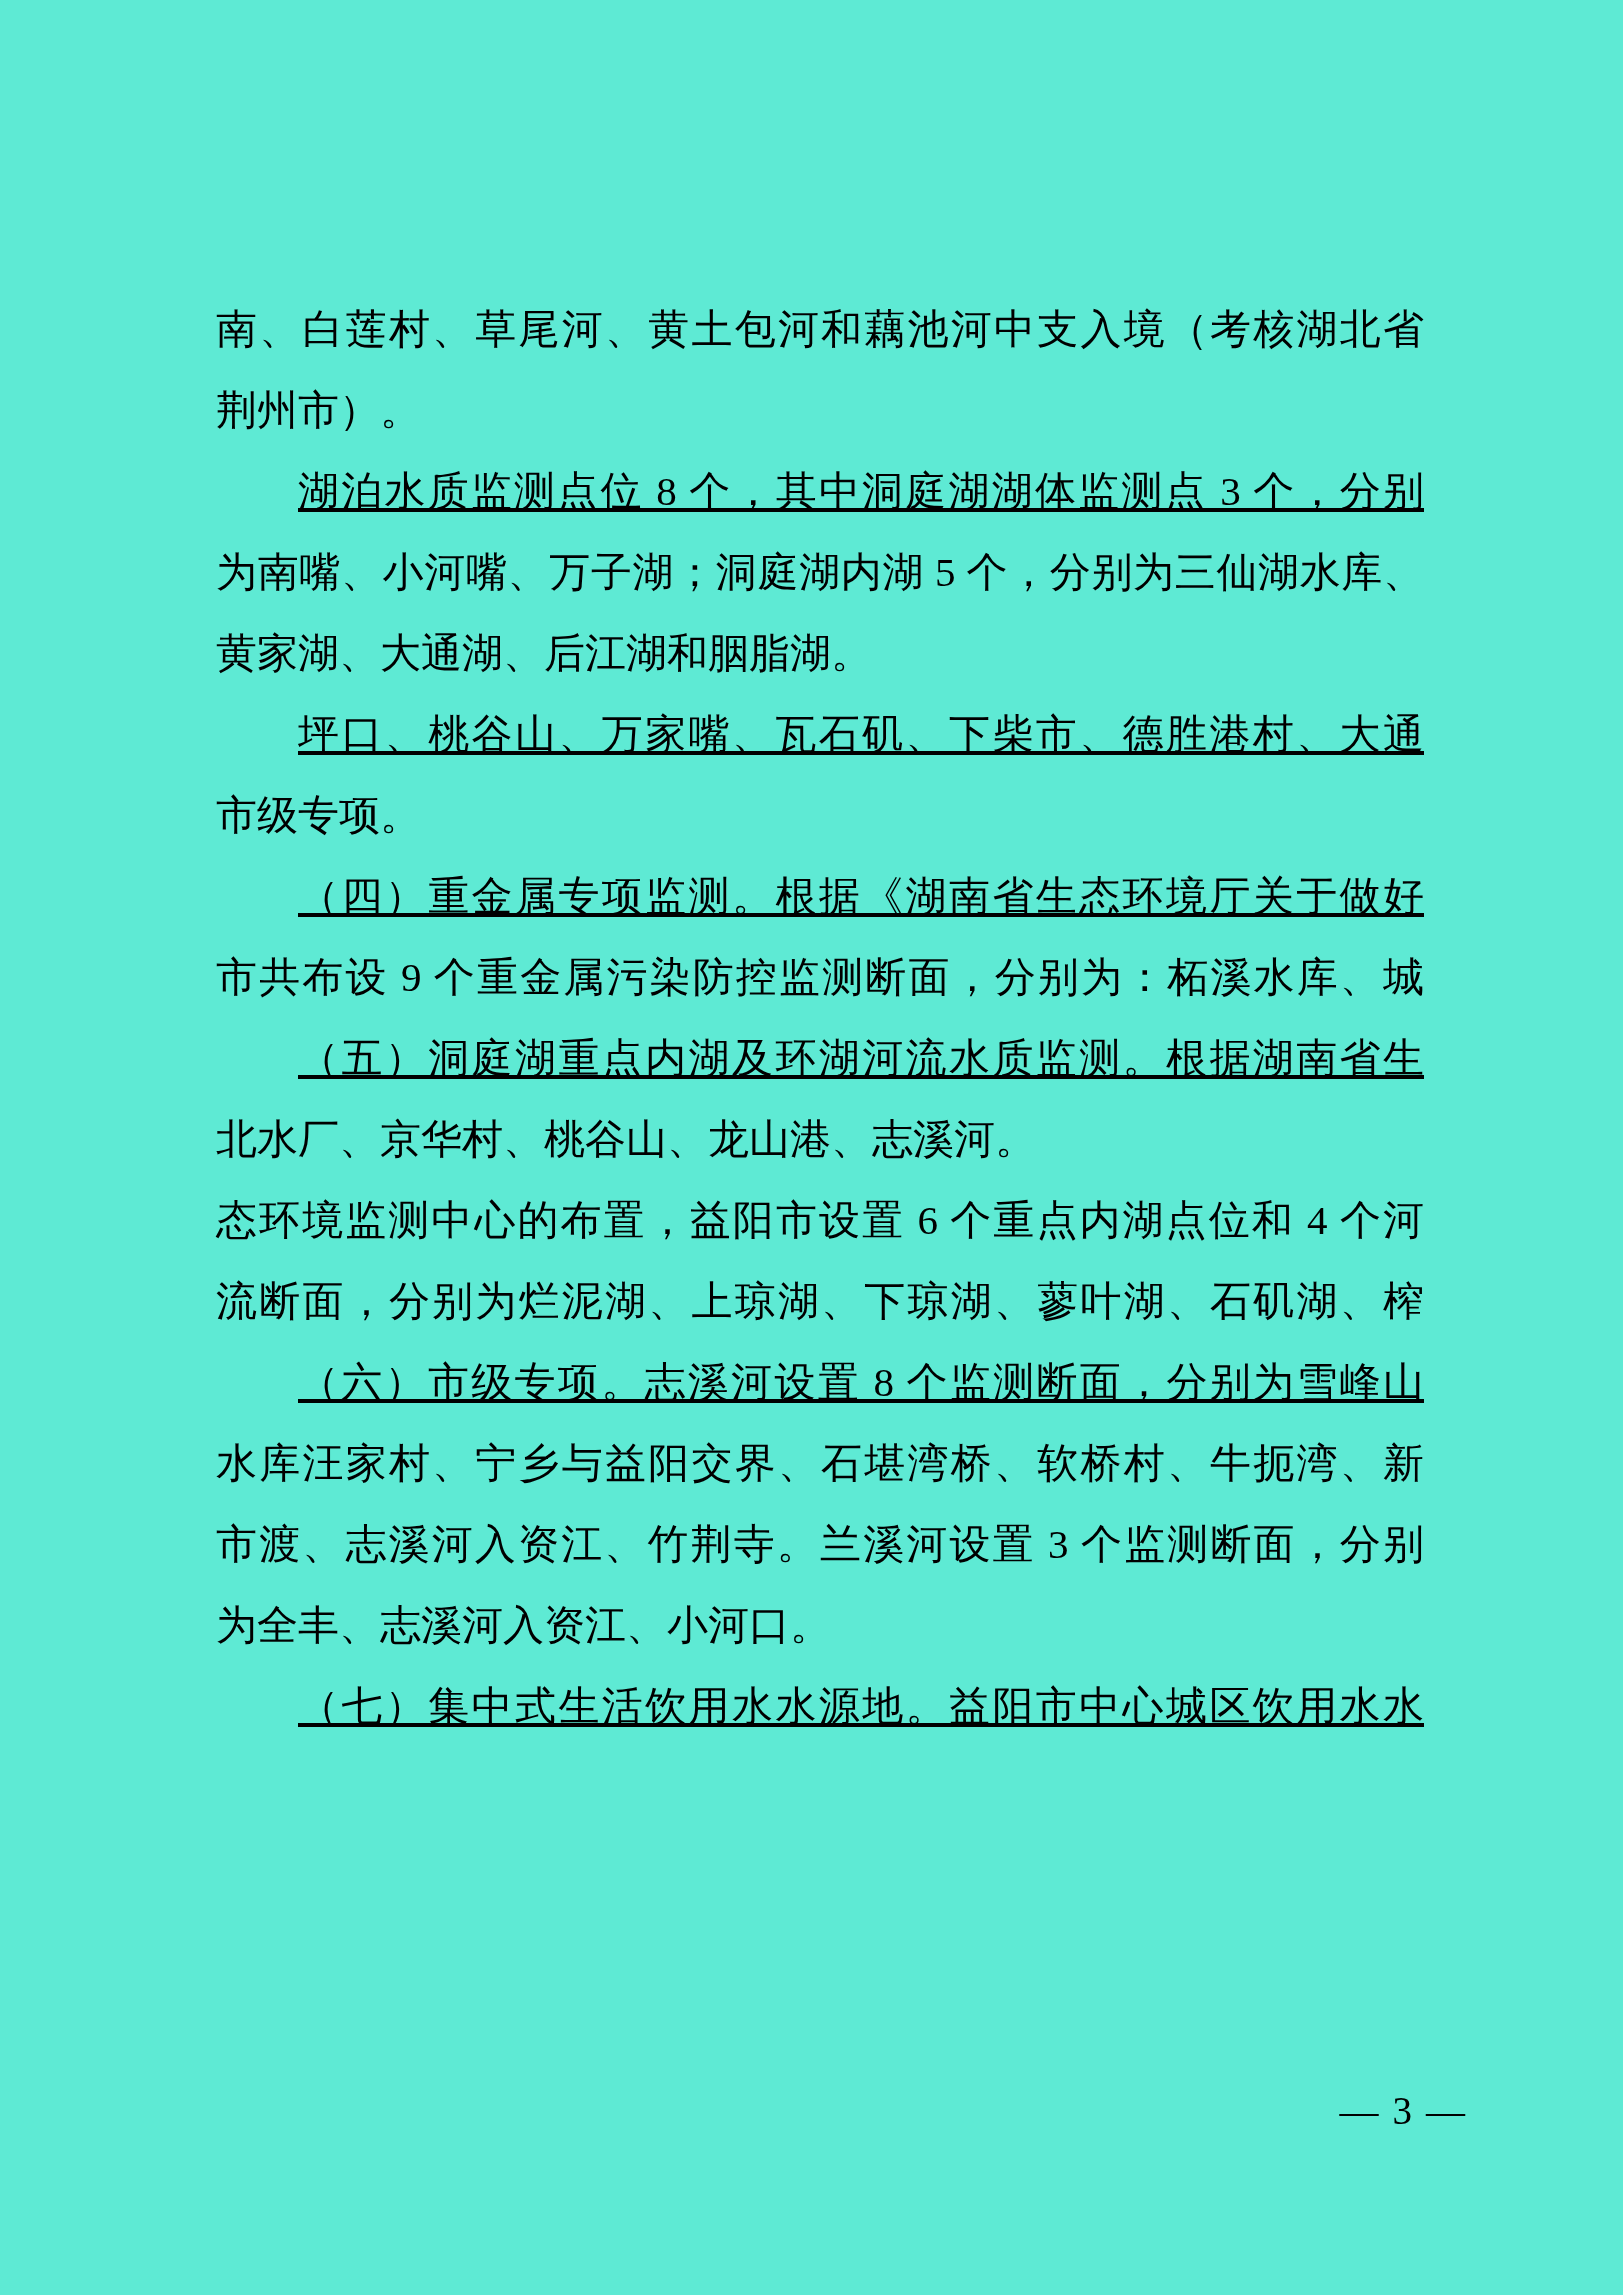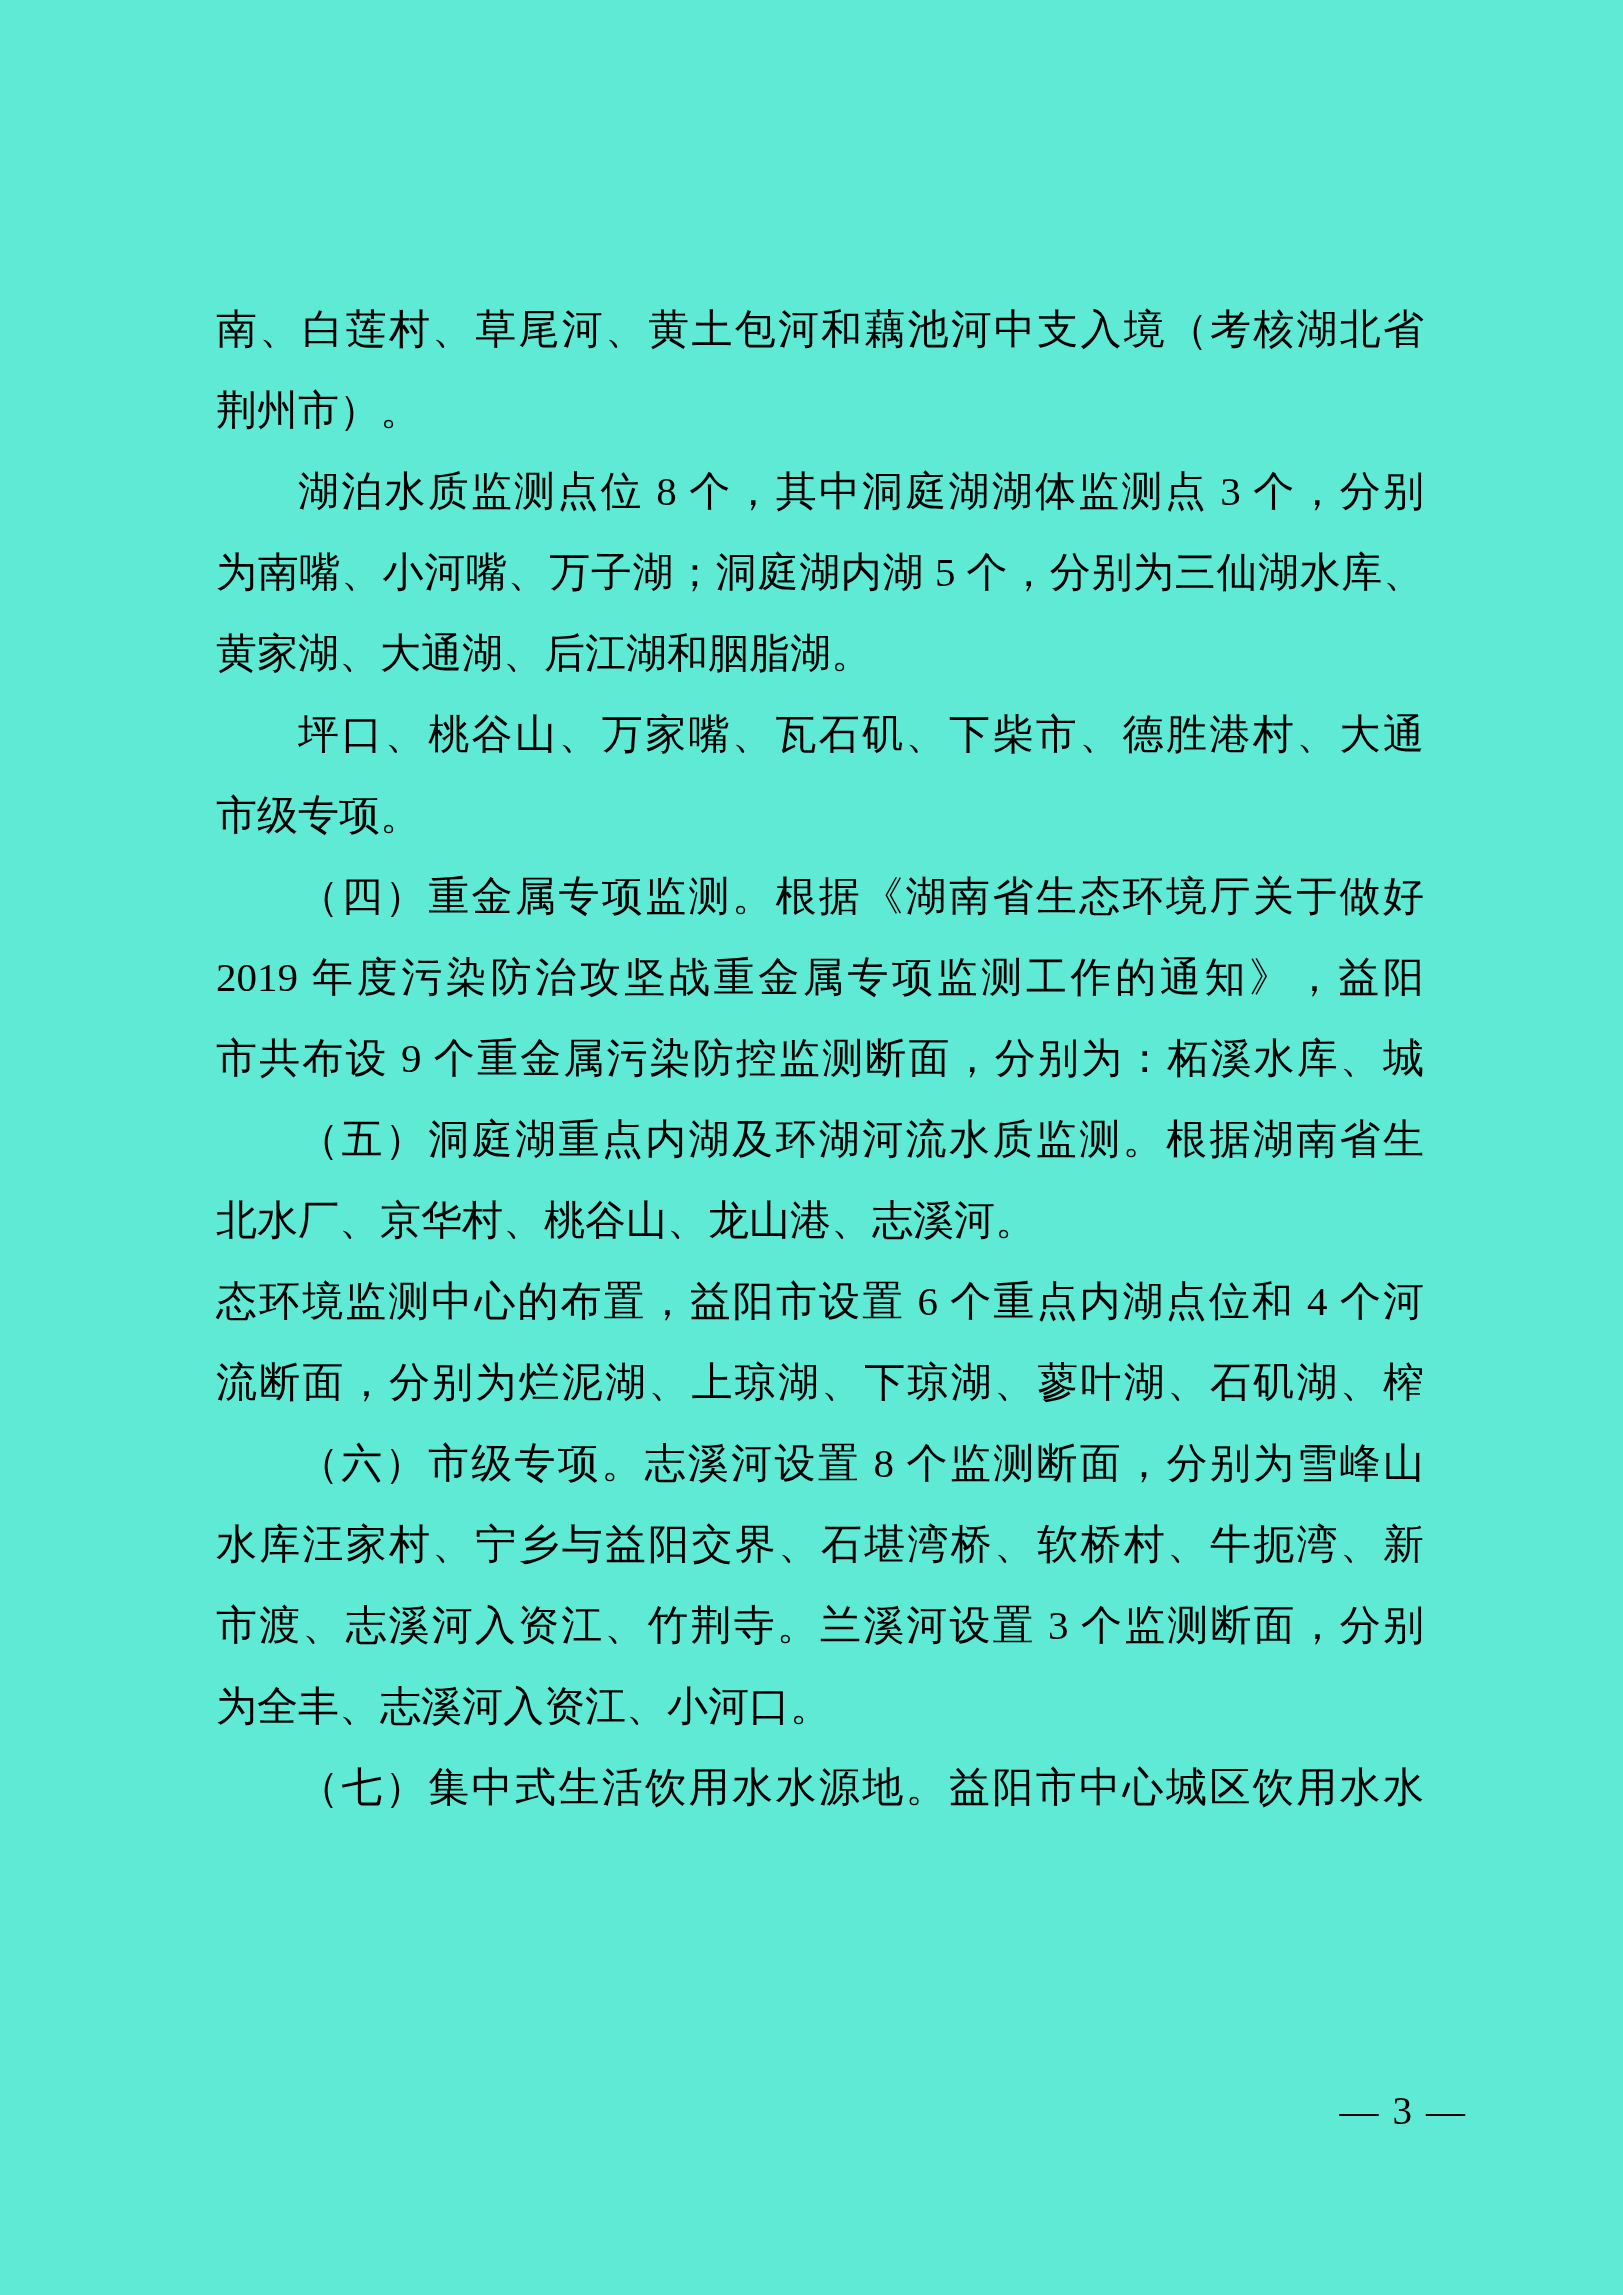--- a/index.html
+++ b/index.html
@@ -31,20 +31,21 @@
     padding: 0;
     text-align: justify;
     text-justify: inter-character;
     white-space: normal;
   }
   .line.fill {
     text-align-last: justify;
   }
   .line.indent {
     text-indent: 2em;
+    text-decoration: underline;
   }
   .page-footer {
     position: absolute;
     top: 2085px;
     right: 198px;
     font-size: 39px;
     line-height: 52px;
     letter-spacing: 2.1px;
     color: #000000;
   }
@@ -55,21 +56,20 @@
 <div class="page">
   <main class="body-text">
     <p class="line fill">南、白莲村、草尾河、黄土包河和藕池河中支入境（考核湖北省</p>
     <p class="line">荆州市）。</p>
     <p class="line fill indent">湖泊水质监测点位 8 个，其中洞庭湖湖体监测点 3 个，分别</p>
     <p class="line fill">为南嘴、小河嘴、万子湖；洞庭湖内湖 5 个，分别为三仙湖水库、</p>
     <p class="line">黄家湖、大通湖、后江湖和胭脂湖。</p>
     <p class="line fill indent">坪口、桃谷山、万家嘴、瓦石矶、下柴市、德胜港村、大通</p>
     <p class="line">市级专项。</p>
     <p class="line fill indent">（四）重金属专项监测。根据《湖南省生态环境厅关于做好</p>
-    <p class="line fill">2019 年度污染防治攻坚战重金属专项监测工作的通知》，益阳</p>
     <p class="line fill">市共布设 9 个重金属污染防控监测断面，分别为：柘溪水库、城</p>
     <p class="line fill indent">（五）洞庭湖重点内湖及环湖河流水质监测。根据湖南省生</p>
     <p class="line">北水厂、京华村、桃谷山、龙山港、志溪河。</p>
     <p class="line fill">态环境监测中心的布置，益阳市设置 6 个重点内湖点位和 4 个河</p>
     <p class="line fill">流断面，分别为烂泥湖、上琼湖、下琼湖、蓼叶湖、石矶湖、榨</p>
     <p class="line fill indent">（六）市级专项。志溪河设置 8 个监测断面，分别为雪峰山</p>
     <p class="line fill">水库汪家村、宁乡与益阳交界、石堪湾桥、软桥村、牛扼湾、新</p>
     <p class="line fill">市渡、志溪河入资江、竹荆寺。兰溪河设置 3 个监测断面，分别</p>
     <p class="line">为全丰、志溪河入资江、小河口。</p>
     <p class="line fill indent">（七）集中式生活饮用水水源地。益阳市中心城区饮用水水</p>

